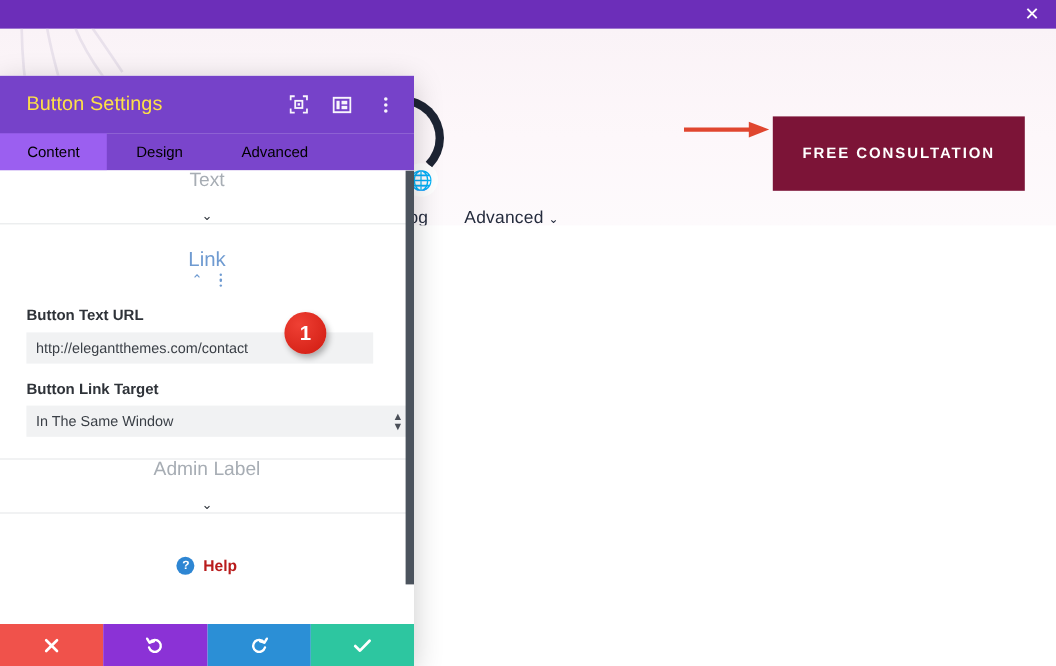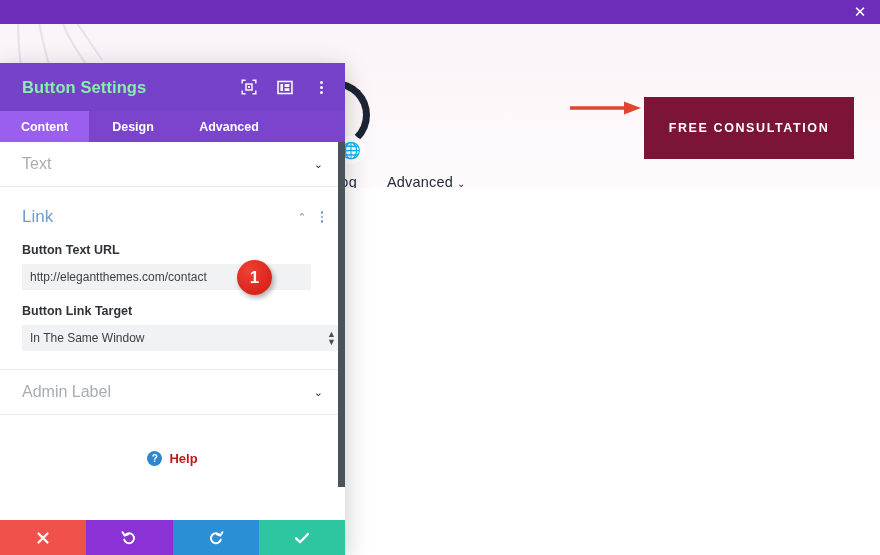--- a/index.html
+++ b/index.html
@@ -144,23 +144,23 @@
 
   .modal-header {
     position: relative;
     height: 48px;
     background: #7642c9;
     display: flex;
     align-items: center;
     padding: 0 14px 0 22px;
   }
   .modal-title {
-    color: #86efac;
+    color: #fde047;
     font-size: 16.5px;
-    font-weight: bold;
+    font-weight: normal;
     flex: 1;
     letter-spacing: .1px;
   }
   .hdr-icons { display: flex; align-items: center; gap: 16px; }
   .hdr-icon {
     width: 20px; height: 20px;
     display: flex;
     align-items: center;
     justify-content: center;
     cursor: pointer;
@@ -170,23 +170,23 @@
   .modal-tabs {
     height: 31px;
     background: #7a45cc;
     display: flex;
     align-items: stretch;
   }
   .tab {
     display: flex;
     align-items: center;
     justify-content: center;
-    color: #ffffff;
+    color: #000000;
     font-size: 12.5px;
-    font-weight: bold;
+    font-weight: normal;
     cursor: pointer;
     padding: 0 10px;
   }
   .tab-content-w { width: 89px; }
   .tab-design-w  { width: 88px; }
   .tab-advanced-w{ width: 104px; }
   .tab.active { background: #9b5ff0; }
 
   .modal-scroll {
     position: relative;
@@ -195,20 +195,21 @@
     overflow: hidden;
   }
 
   .section-row {
     height: 45px;
     display: flex;
     align-items: center;
     padding: 0 22px;
     border-bottom: 1px solid #e8eaec;
     cursor: pointer;
+    flex-direction: column;
   }
   .section-row .sec-title {
     flex: 1;
     font-size: 16px;
     color: #a7adb4;
     font-weight: normal;
   }
   .chev {
     color: #2b3038;
     font-size: 11px;
@@ -216,20 +217,21 @@
   }
 
   .section-open {
     padding: 20px 22px 18px 22px;
     border-bottom: 1px solid #e8eaec;
   }
   .section-open-head {
     display: flex;
     align-items: center;
     margin-bottom: 16px;
+    flex-direction: column;
   }
   .section-open-head .sec-title {
     flex: 1;
     font-size: 17px;
     color: #6f9bd1;
     font-weight: normal;
   }
   .sec-head-icons { display: flex; align-items: center; gap: 14px; }
   .sec-head-icons .chev-up { color: #6f9bd1; font-size: 11px; }
   .dots-v {

